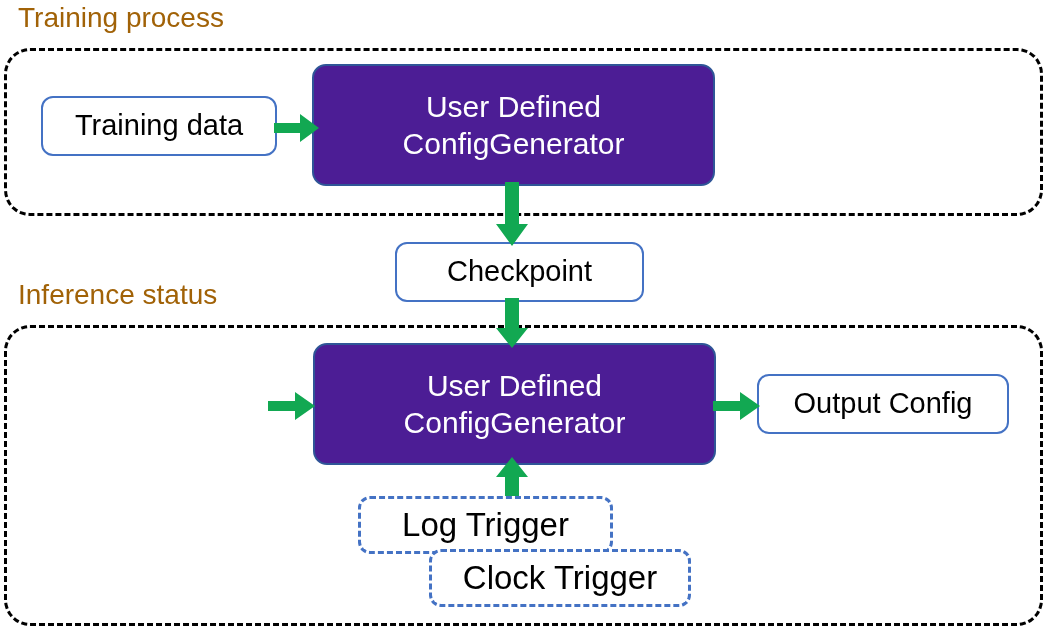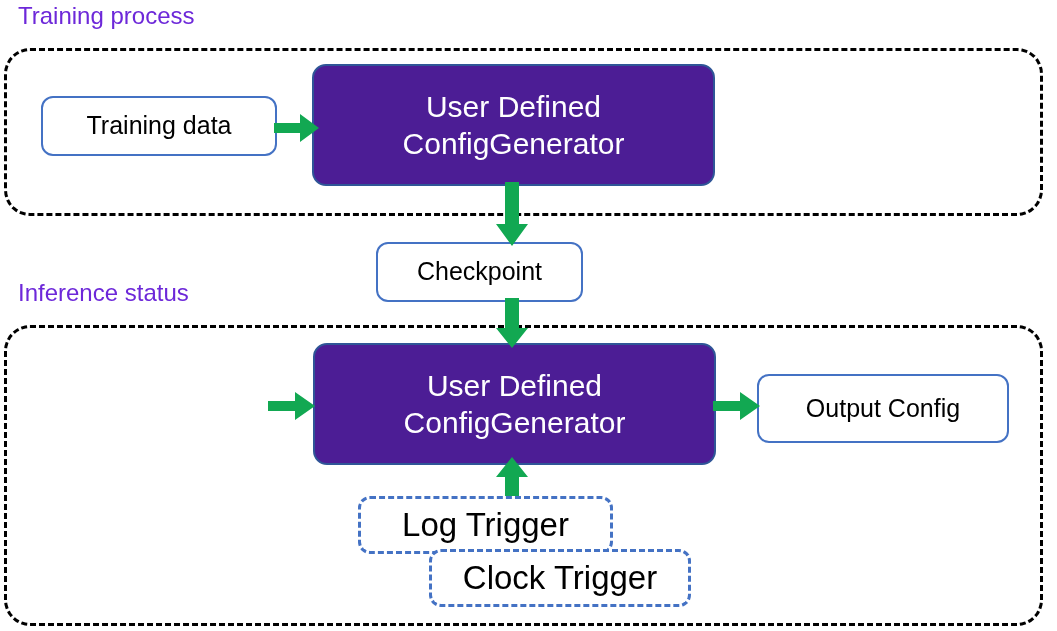--- a/index.html
+++ b/index.html
@@ -12,22 +12,22 @@
     width: 1057px;
     height: 631px;
     background: #ffffff;
     font-family: "Liberation Sans", sans-serif;
     overflow: hidden;
   }
 
   
   .section-caption {
     position: absolute;
-    font-size: 24px;
-    color: #6d28d9;
+    font-size: 28px;
+    color: #a16207;
     line-height: 1;
     white-space: nowrap;
   }
   #caption-training { left: 18px; top: 4px; }
   #caption-inference { left: 18px; top: 281px; }
 
   
   .process-container {
     position: absolute;
     border: 3px dashed #000000;
@@ -43,32 +43,32 @@
   }
 
   
   .node-plain {
     position: absolute;
     box-sizing: border-box;
     border: 2px solid #4472C4;
     border-radius: 12px;
     background: #ffffff;
     color: #000000;
-    font-size: 25px;
+    font-size: 29px;
     display: flex;
     align-items: center;
     justify-content: center;
     text-align: center;
     line-height: 1.1;
     white-space: nowrap;
   }
   #node-training-data { left: 41px;  top: 96px;  width: 236px; height: 60px; }
-  #node-checkpoint    { left: 376px; top: 242px; width: 207px; height: 60px; }
+  #node-checkpoint    { left: 395px; top: 242px; width: 249px; height: 60px; }
   #node-current-status{ left: 29px;  top: 375px; width: 242px; height: 59px; }
-  #node-output-config { left: 757px; top: 374px; width: 252px; height: 69px; }
+  #node-output-config { left: 757px; top: 374px; width: 252px; height: 60px; }
 
   
   .node-blue {
     position: absolute;
     box-sizing: border-box;
     background: #4c1d95;
     border: 2px solid #2F5597;
     border-radius: 14px;
     color: #ffffff;
     font-size: 30px;

